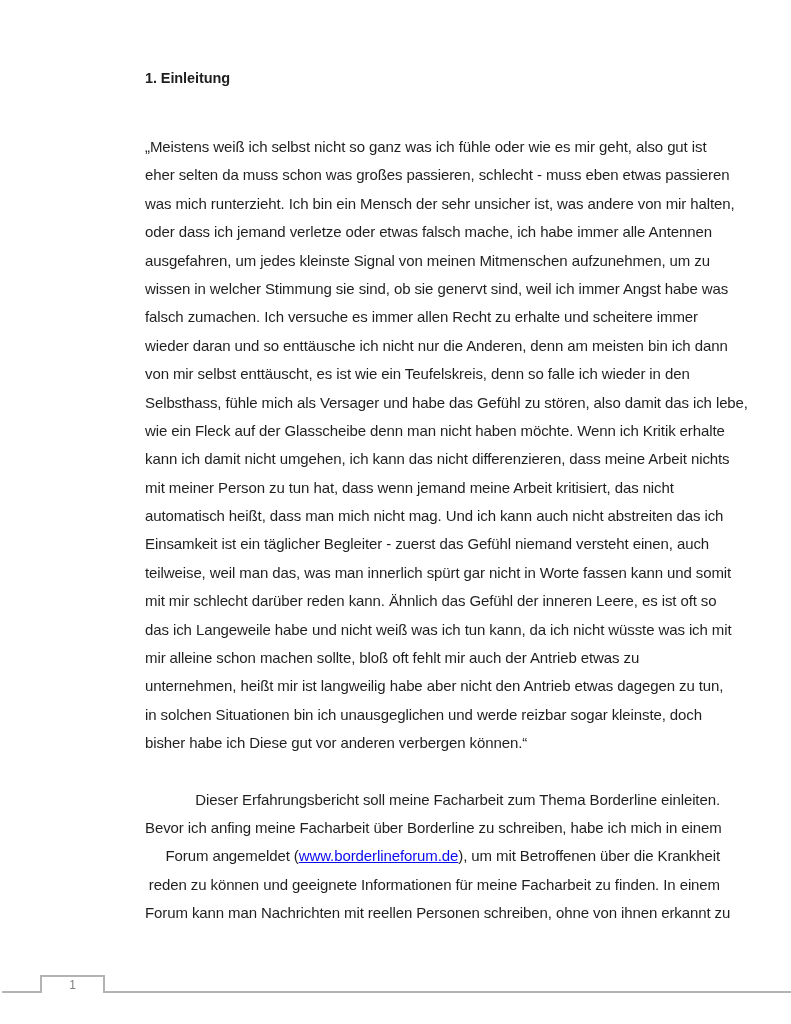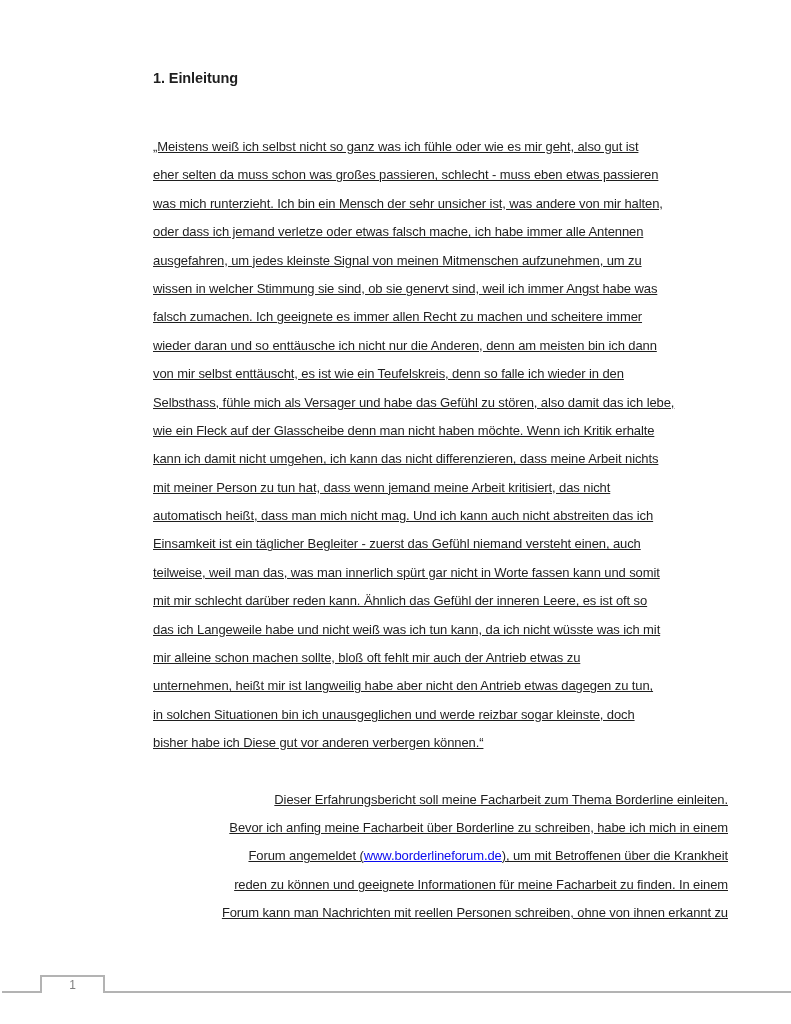--- a/index.html
+++ b/index.html
@@ -11,34 +11,33 @@
     width: 791px;
     height: 1024px;
     position: relative;
     overflow: hidden;
     font-family: "Liberation Sans", sans-serif;
     color: #1f1f1f;
   }
   .page {
     position: absolute;
     top: 68px;
-    left: 153px;
+    left: 145px;
     width: 575px;
   }
   .heading {
     font-size: 14.5px;
     font-weight: bold;
     margin: 0 0 45px 0;
     line-height: 20px;
     letter-spacing: -0.1px;
   }
   .para {
-    font-size: 13px;
+    font-size: 15px;
     letter-spacing: -0.1px;
-    text-decoration: underline;
   }
   .para .line {
     height: 28.4px;
     line-height: 28.4px;
     white-space: nowrap;
   }
   .closing {
     margin-top: 28px;
     text-align: right;
   }
@@ -89,21 +88,21 @@
 <div class="page">
   <h1 class="heading">1. Einleitung</h1>
 
   <div class="para quote">
       <div class="line">„Meistens weiß ich selbst nicht so ganz was ich fühle oder wie es mir geht, also gut ist</div>
       <div class="line">eher selten da muss schon was großes passieren, schlecht - muss eben etwas passieren</div>
       <div class="line">was mich runterzieht. Ich bin ein Mensch der sehr unsicher ist, was andere von mir halten,</div>
       <div class="line">oder dass ich jemand verletze oder etwas falsch mache, ich habe immer alle Antennen</div>
       <div class="line">ausgefahren, um jedes kleinste Signal von meinen Mitmenschen aufzunehmen, um zu</div>
       <div class="line">wissen in welcher Stimmung sie sind, ob sie genervt sind, weil ich immer Angst habe was</div>
-      <div class="line">falsch zumachen. Ich geeignete es immer allen Recht zu machen und scheitere immer</div>
+      <div class="line">falsch zumachen. Ich versuche es immer allen Recht zu erhalte und scheitere immer</div>
       <div class="line">wieder daran und so enttäusche ich nicht nur die Anderen, denn am meisten bin ich dann</div>
       <div class="line">von mir selbst enttäuscht, es ist wie ein Teufelskreis, denn so falle ich wieder in den</div>
       <div class="line">Selbsthass, fühle mich als Versager und habe das Gefühl zu stören, also damit das ich lebe,</div>
       <div class="line">wie ein Fleck auf der Glasscheibe denn man nicht haben möchte. Wenn ich Kritik erhalte</div>
       <div class="line">kann ich damit nicht umgehen, ich kann das nicht differenzieren, dass meine Arbeit nichts</div>
       <div class="line">mit meiner Person zu tun hat, dass wenn jemand meine Arbeit kritisiert, das nicht</div>
       <div class="line">automatisch heißt, dass man mich nicht mag. Und ich kann auch nicht abstreiten das ich</div>
       <div class="line">Einsamkeit ist ein täglicher Begleiter - zuerst das Gefühl niemand versteht einen, auch</div>
       <div class="line">teilweise, weil man das, was man innerlich spürt gar nicht in Worte fassen kann und somit</div>
       <div class="line">mit mir schlecht darüber reden kann. Ähnlich das Gefühl der inneren Leere, es ist oft so</div>

